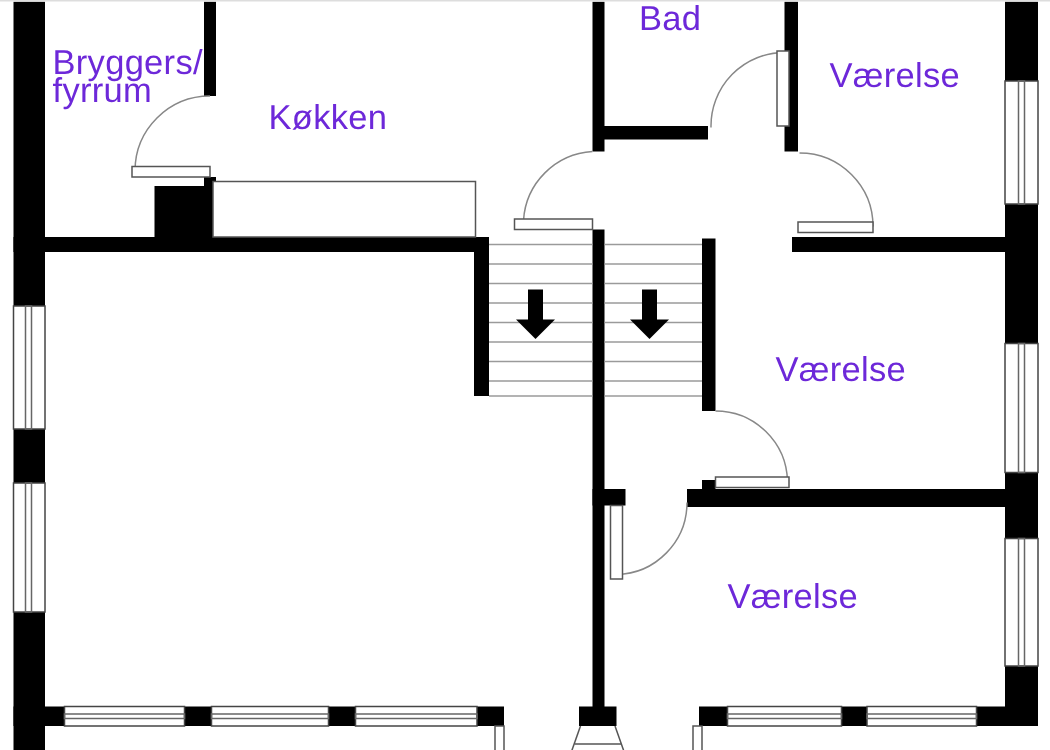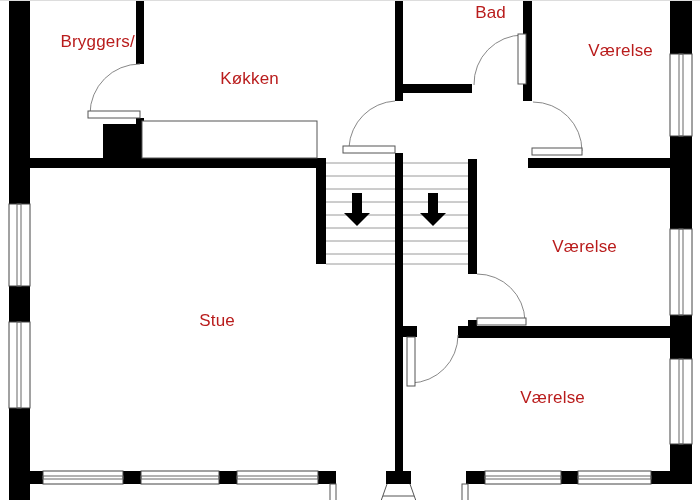--- a/index.html
+++ b/index.html
@@ -3,22 +3,22 @@
 <meta charset="utf-8">
 <style>
   html,body{margin:0;padding:0;background:#ffffff;}
   .stage{
     position:relative;width:700px;height:500px;background:#ffffff;overflow:hidden;
     font-family:"Liberation Sans", sans-serif;
     border-top:1px solid #dddddd;
   }
   .stage svg{position:absolute;left:0;top:0;}
   .room-label{
-    position:absolute;color:#b91c1c;font-size:17px;line-height:19px;
-    text-align:right;white-space:nowrap;letter-spacing:0.2px;
+    position:absolute;color:#6d28d9;font-size:23px;line-height:19px;
+    text-align:left;white-space:nowrap;letter-spacing:0.2px;
   }
   .wall{fill:#000000;stroke:none;}
   .win-outer{fill:#ffffff;stroke:#444444;stroke-width:1;}
   .win-inner{fill:none;stroke:#666666;stroke-width:1;}
   .door-leaf{fill:#ffffff;stroke:#555555;stroke-width:1;}
   .door-arc{fill:none;stroke:#888888;stroke-width:1;}
   .tread{stroke:#9a9a9a;stroke-width:1;}
   .fixture{fill:#ffffff;stroke:#555555;stroke-width:1;}
   .steps{stroke:#555555;stroke-width:1;fill:none;}
   .arrow{fill:#000000;}
@@ -189,21 +189,21 @@
       <line class="steps" x1="387" y1="483" x2="381" y2="500"></line>
       <line class="steps" x1="410" y1="483" x2="416" y2="500"></line>
       <line class="steps" x1="383" y1="495" x2="414" y2="495"></line>
     </g>
     <rect class="fixture" x="330" y="483" width="6" height="17"></rect>
     <rect class="fixture" x="462" y="483" width="6" height="17"></rect>
   </svg>
 
   <div class="room-label" style="left:35px;top:31px;width:100px;">
     <div>Bryggers/</div>
+    <div>fyrrum</div>
   </div>
   <div class="room-label" style="left:179px;top:68px;width:100px;"><span>Køkken</span></div>
   <div class="room-label" style="left:426px;top:2px;width:80px;"><span>Bad</span></div>
   <div class="room-label" style="left:553px;top:40px;width:100px;"><span>Værelse</span></div>
   <div class="room-label" style="left:517px;top:236px;width:100px;"><span>Værelse</span></div>
   <div class="room-label" style="left:485px;top:387px;width:100px;"><span>Værelse</span></div>
-  <div class="room-label" style="left:155px;top:310px;width:80px;"><span>Stue</span></div>
 
 </div>
 
 </body></html>

